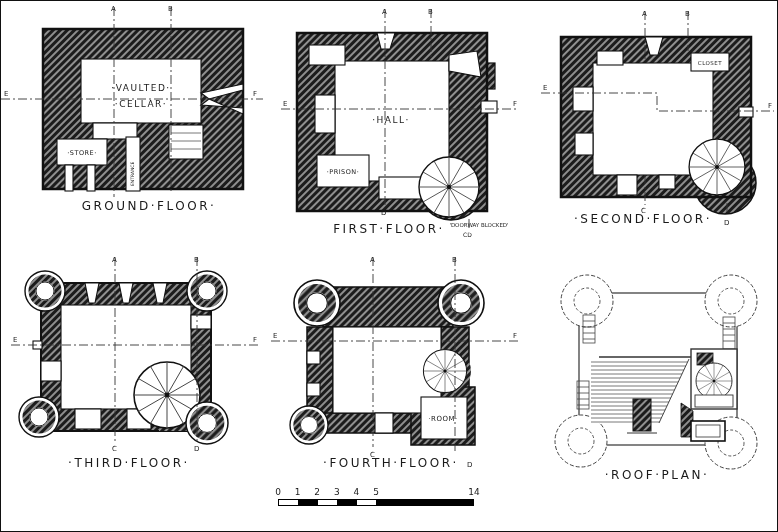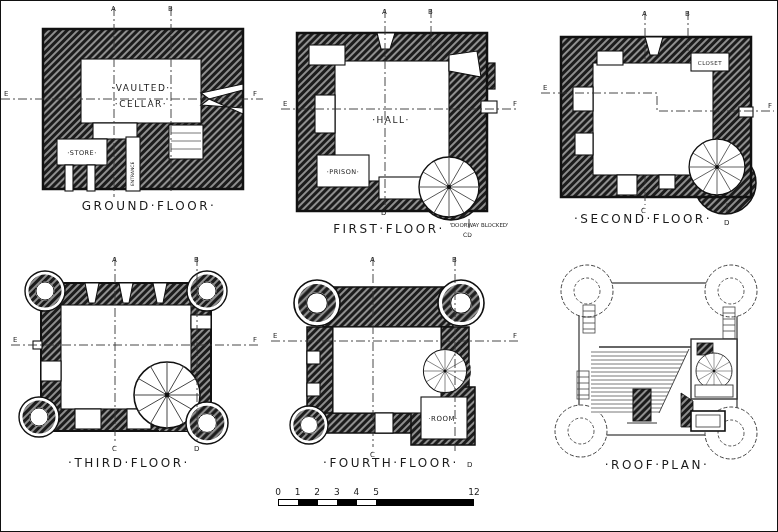--- a/index.html
+++ b/index.html
@@ -234,21 +234,21 @@
       <text class="sec-t" x="242" y="87">F</text>
       <text class="sec-t" x="99" y="11">A</text>
       <text class="sec-t" x="181" y="11">B</text>
       <text class="sec-t" x="99" y="206">C</text>
       <text class="sec-t" x="196" y="216">D</text>
       <text x="172" y="170" font-size="7" text-anchor="middle" letter-spacing="0.5">·ROOM·</text>
       <text class="caption-t" x="120" y="216" text-anchor="middle">·FOURTH·FLOOR·</text>
     </svg>
   </div>
 
-  <div class="fig" style="left:540px;top:254px;">
+  <div class="fig" style="left:540px;top:264px;">
     <svg width="235" height="220" viewBox="0 0 235 220">
       <rect x="38" y="28" width="158" height="152" fill="#fff" stroke="#333" stroke-width="1.2"></rect>
       <use href="#roofturret" transform="translate(46,36)"></use>
       <use href="#roofturret" transform="translate(190,36)"></use>
       <use href="#roofturret" transform="translate(40,176)"></use>
       <use href="#roofturret" transform="translate(190,178)"></use>
       <g stroke="#444" stroke-width="0.8" fill="none">
         <rect x="42" y="50" width="12" height="28"></rect>
         <line x1="42" y1="56" x2="54" y2="56"></line>
           <line x1="42" y1="62" x2="54" y2="62"></line>
@@ -282,21 +282,21 @@
   </div>
 
   <div class="scalebar">
     <div class="ticks">
       <span style="left:0%">0</span>
       <span style="left:10%">1</span>
       <span style="left:20%">2</span>
       <span style="left:30%">3</span>
       <span style="left:40%">4</span>
       <span style="left:50%">5</span>
-      <span style="left:100%">12</span>
+      <span style="left:100%">14</span>
     </div>
     <div class="bar">
       <div class="seg-w" style="width:10%"></div>
       <div class="seg-b" style="width:10%"></div>
       <div class="seg-w" style="width:10%"></div>
       <div class="seg-b" style="width:10%"></div>
       <div class="seg-w" style="width:10%"></div>
       <div class="seg-b" style="width:50%"></div>
     </div>
   </div>

